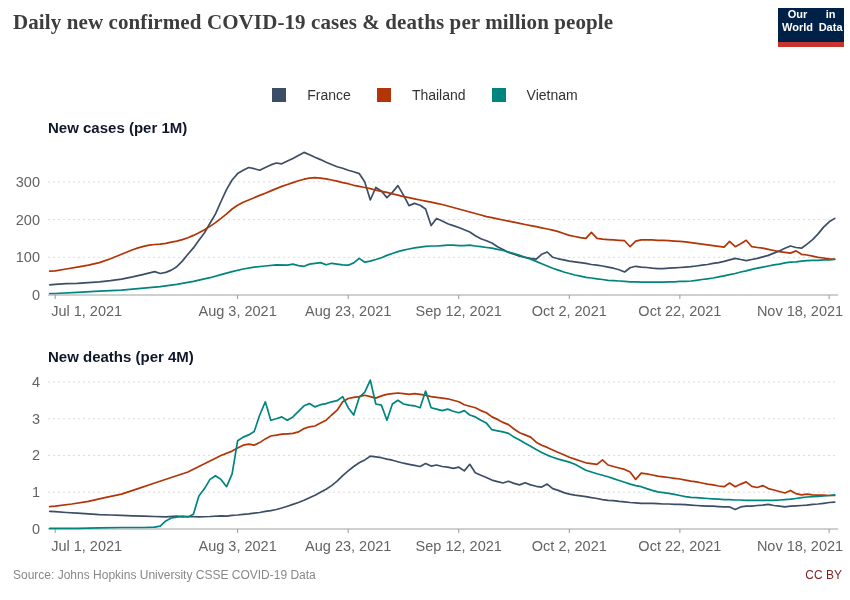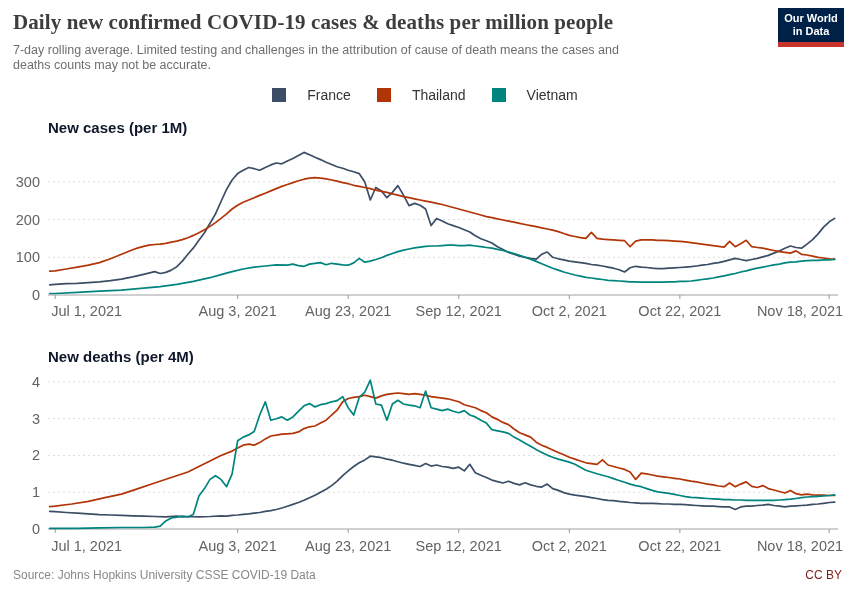--- a/index.html
+++ b/index.html
@@ -11,21 +11,21 @@
     position:absolute;left:13px;top:10px;width:740px;
     font-family:"Liberation Serif", serif;font-size:21px;font-weight:600;
     color:#3d3d3d;letter-spacing:.1px;
   }
   .page-subtitle{
     position:absolute;left:13px;top:43px;width:645px;
     font-size:12.5px;line-height:1.22;color:#6e6e6e;
   }
   .owid-logo{
     position:absolute;top:8px;right:6px;width:66px;height:34px;
-    display:flex;flex-direction:column;justify-content:center;align-items:center;
+    display:flex;flex-direction:row;justify-content:center;
     color:#fff;font-size:11px;line-height:1.15;font-weight:600;text-align:center;
     border-bottom:5px solid #c0392b;cursor:pointer;
   }
   .legend{
     position:absolute;top:87px;left:0;width:850px;
     display:flex;justify-content:center;align-items:center;gap:26px;
   }
   .legend-item{display:flex;align-items:center;gap:21px;}
   .legend-swatch{width:14px;height:14px;display:inline-block;}
   .legend-label{font-size:14px;color:#333;}
@@ -39,21 +39,20 @@
   #chart2{top:372px;}
   .footer-source{position:absolute;left:13px;top:568px;font-size:12px;color:#888;}
   .footer-license{position:absolute;right:8px;top:568px;font-size:12px;color:#7f1d1d;cursor:pointer;}
 </style>
 </head>
 <body>
 
 <div class="stage">
 
   <div class="page-title">Daily new confirmed COVID-19 cases &amp; deaths per million people</div>
-  <div class="page-subtitle">7-day rolling average. Limited testing and challenges in the attribution of cause of death means the cases and deaths counts may not be accurate.</div>
 
   <div class="owid-logo" style="background-color: rgb(0, 33, 71); border-bottom-color: rgb(200, 52, 43);">
     <span>Our World</span>
     <span>in Data</span>
   </div>
 
   <div class="legend">
     <div class="legend-item">
       <span class="legend-swatch" style="background-color: rgb(60, 78, 102);"></span>
       <span class="legend-label">France</span>

